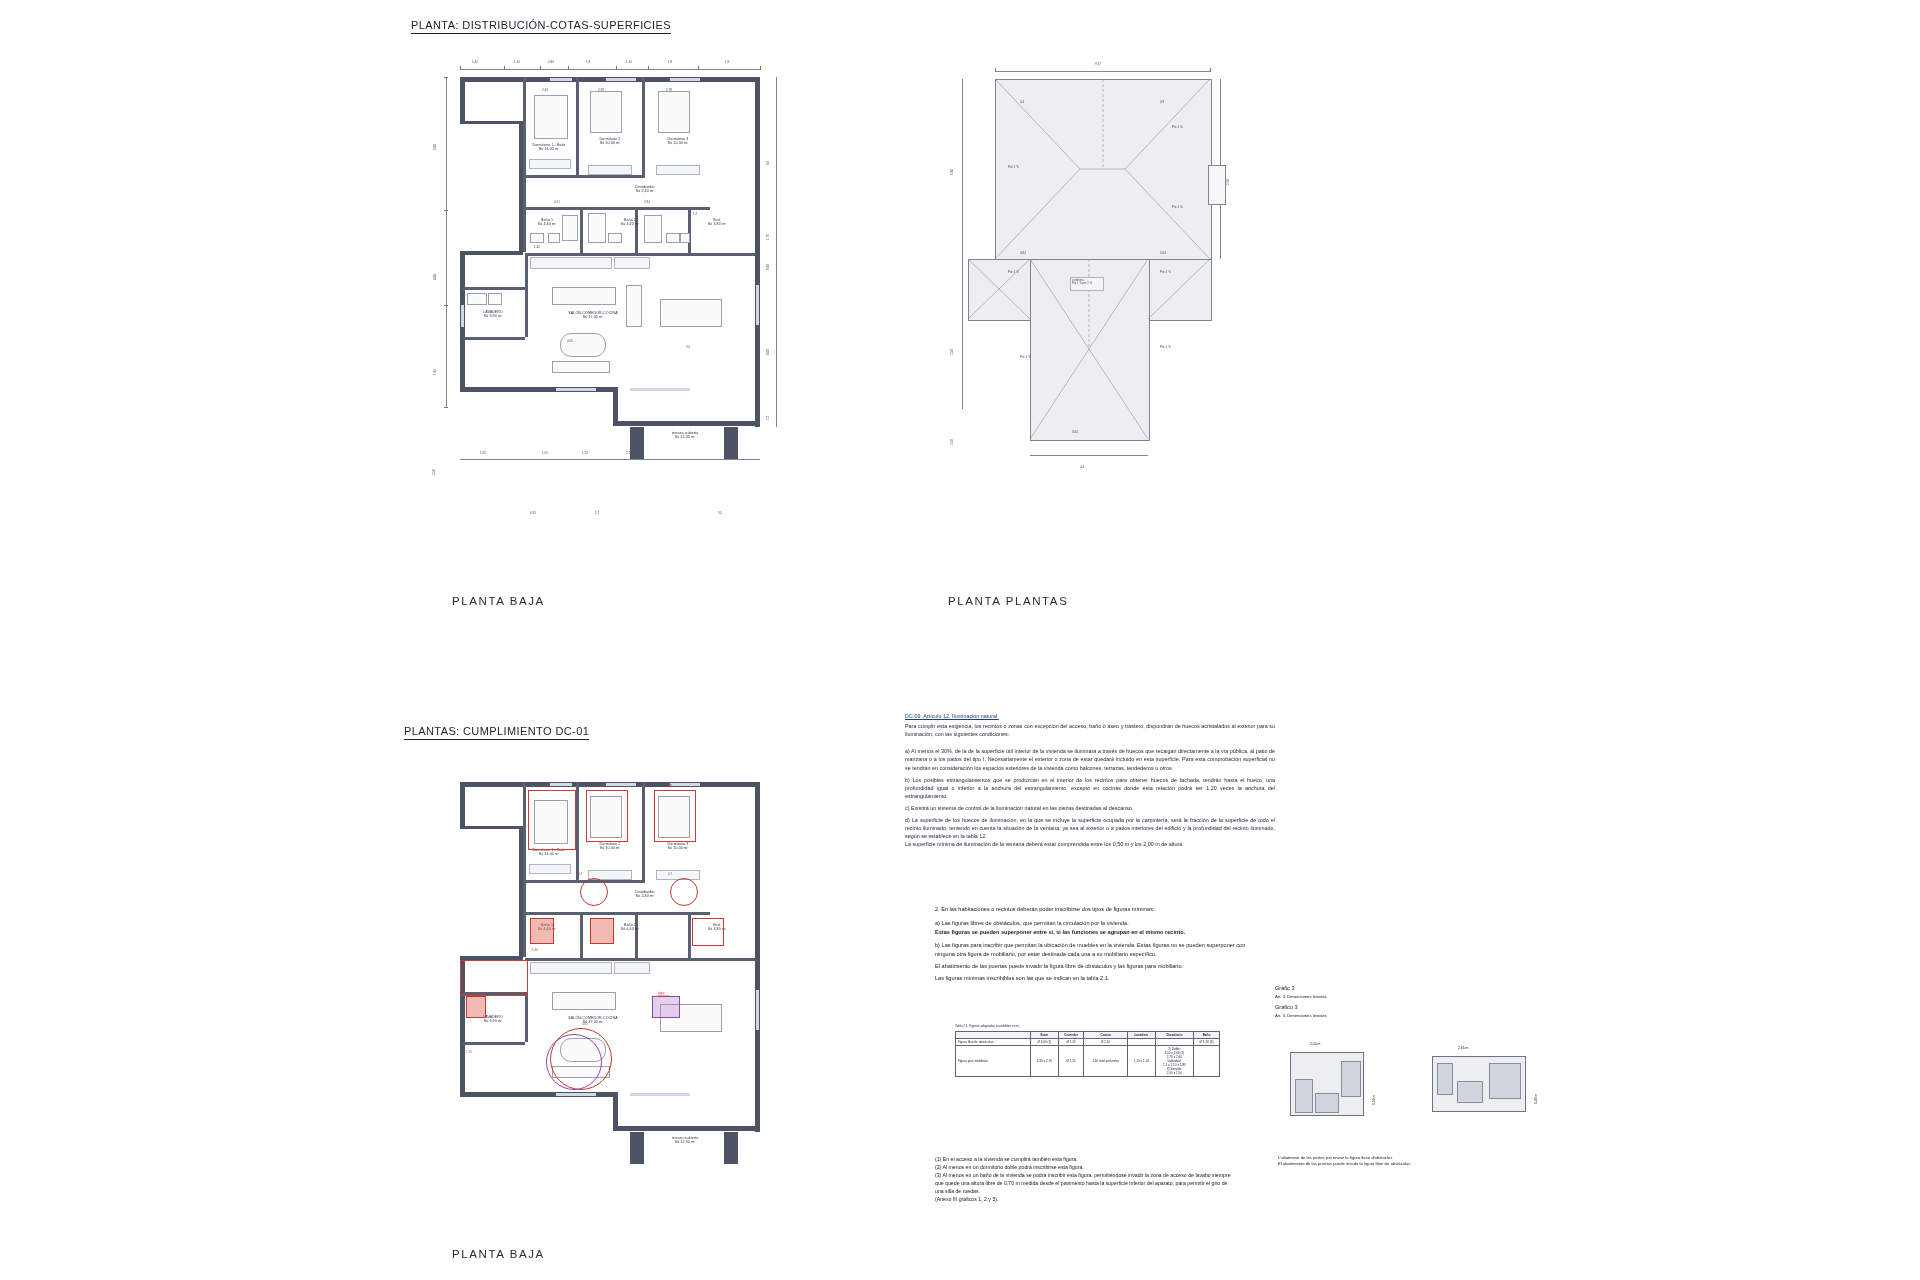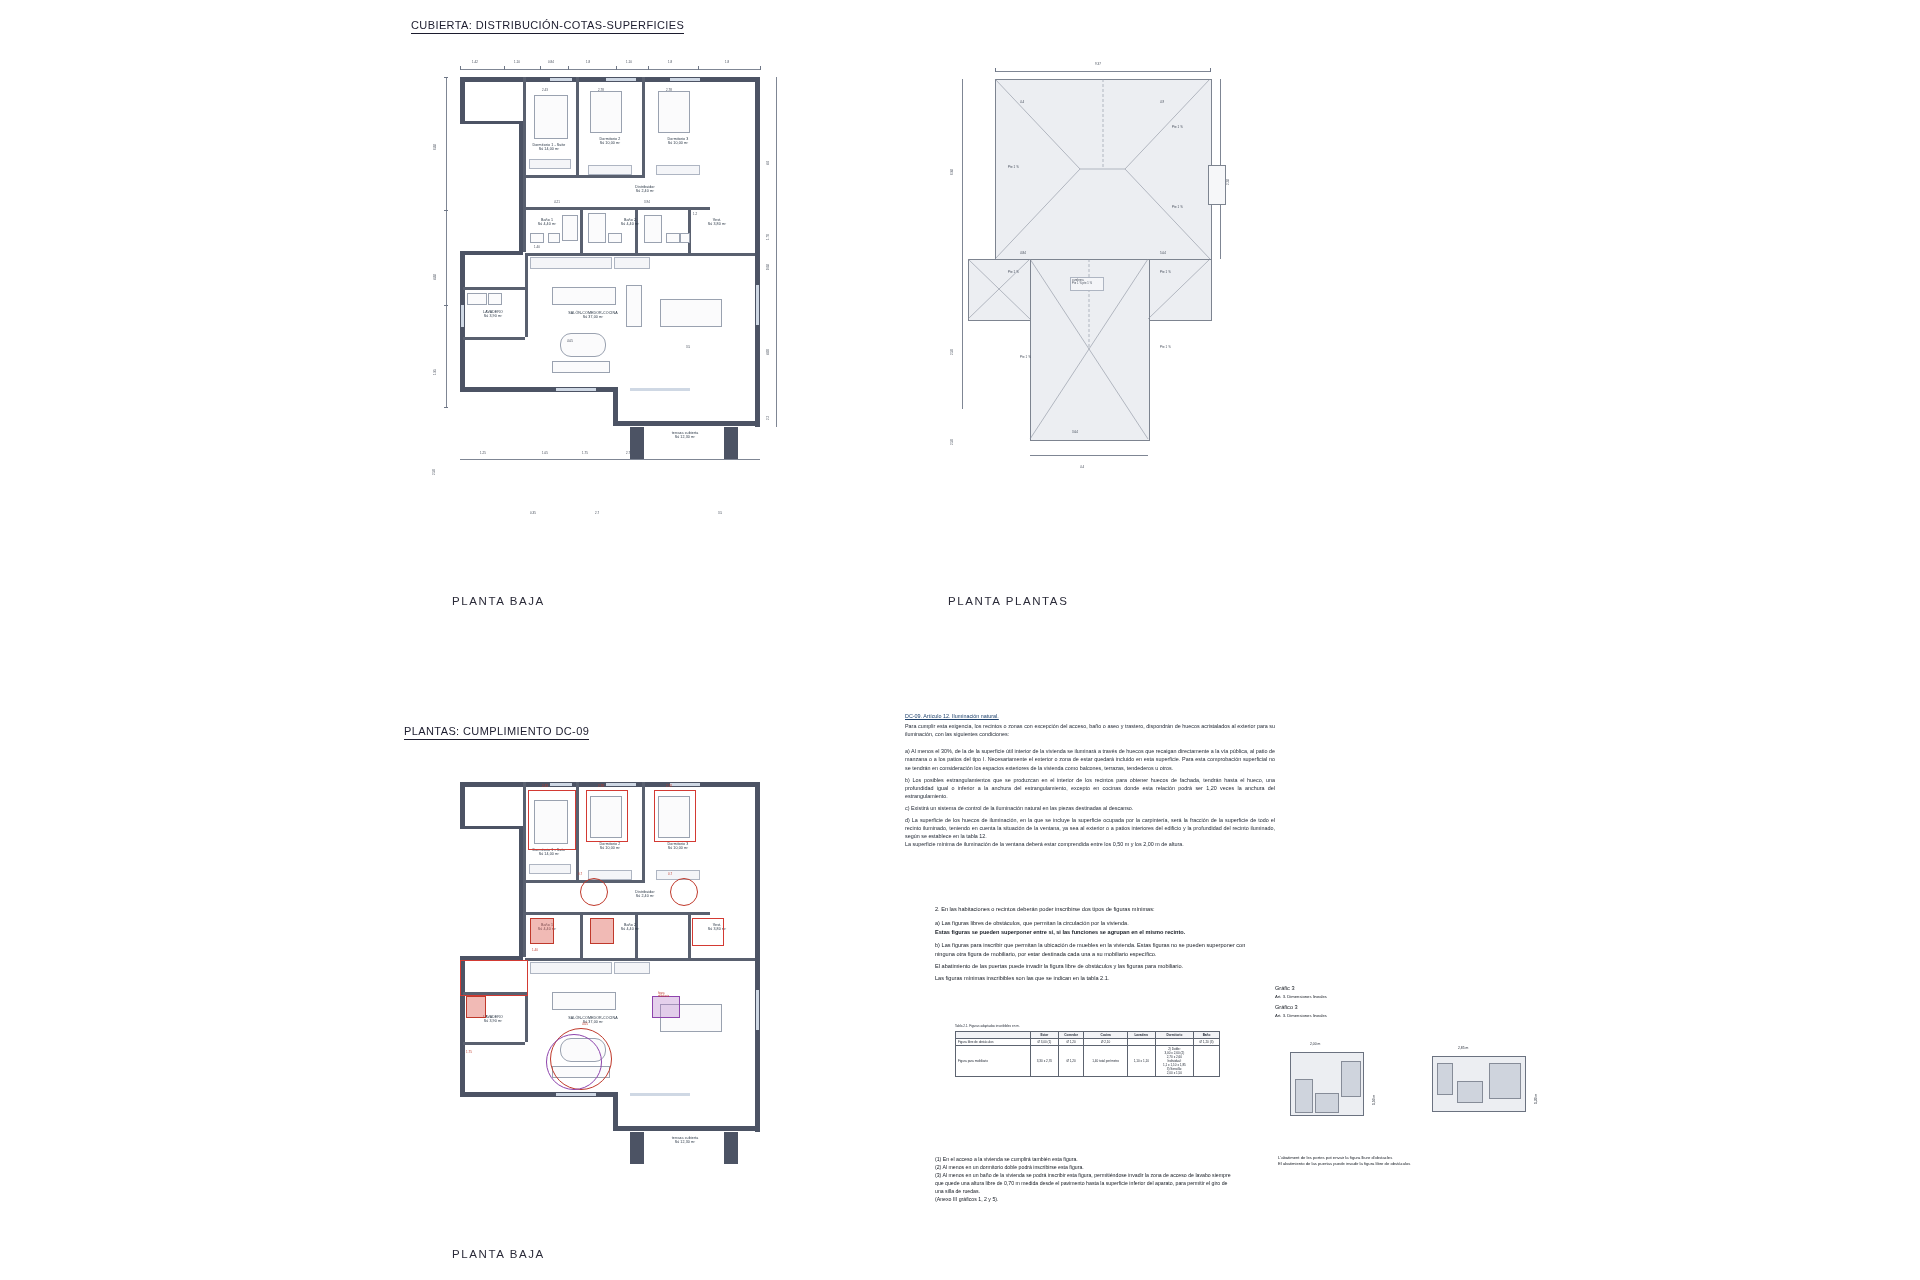--- a/index.html
+++ b/index.html
@@ -54,22 +54,22 @@
   .gtxt{position:absolute;font-size:3.4px;color:#1d2430;white-space:nowrap;}
   .gtxtv{position:absolute;font-size:3.4px;color:#1d2430;white-space:nowrap;transform:rotate(-90deg);transform-origin:0 0;}
   .glabel{position:absolute;font-size:5.6px;color:#151a22;white-space:nowrap;}
   .gnote{position:absolute;font-size:4.2px;color:#151a22;line-height:1.45;}
 </style>
 </head>
 <body>
 
 <div class="sheet">
 
-  <div class="ttl" style="left:411px;top:19px;">CUBIERTA: DISTRIBUCIÓN-COTAS-SUPERFICIES</div>
-  <div class="ttl" style="left:404px;top:725px;">PLANTAS: CUMPLIMIENTO DC-09</div>
+  <div class="ttl" style="left:411px;top:19px;">PLANTA: DISTRIBUCIÓN-COTAS-SUPERFICIES</div>
+  <div class="ttl" style="left:404px;top:725px;">PLANTAS: CUMPLIMIENTO DC-01</div>
 
   <div class="caption" style="left:452px;top:595px;">PLANTA BAJA</div>
   <div class="caption" style="left:948px;top:595px;">PLANTA PLANTAS</div>
   <div class="caption" style="left:452px;top:1248px;">PLANTA BAJA</div>
 
   <div class="plan" id="plan1" style="left:430px;top:55px;width:400px;height:520px;">
 
     <div class="dimline" style="left:30px;top:14px;width:300px;"></div>
     <div class="tick" style="left:30px;top:11px;"></div>
     <div class="tick" style="left:74px;top:11px;"></div>

